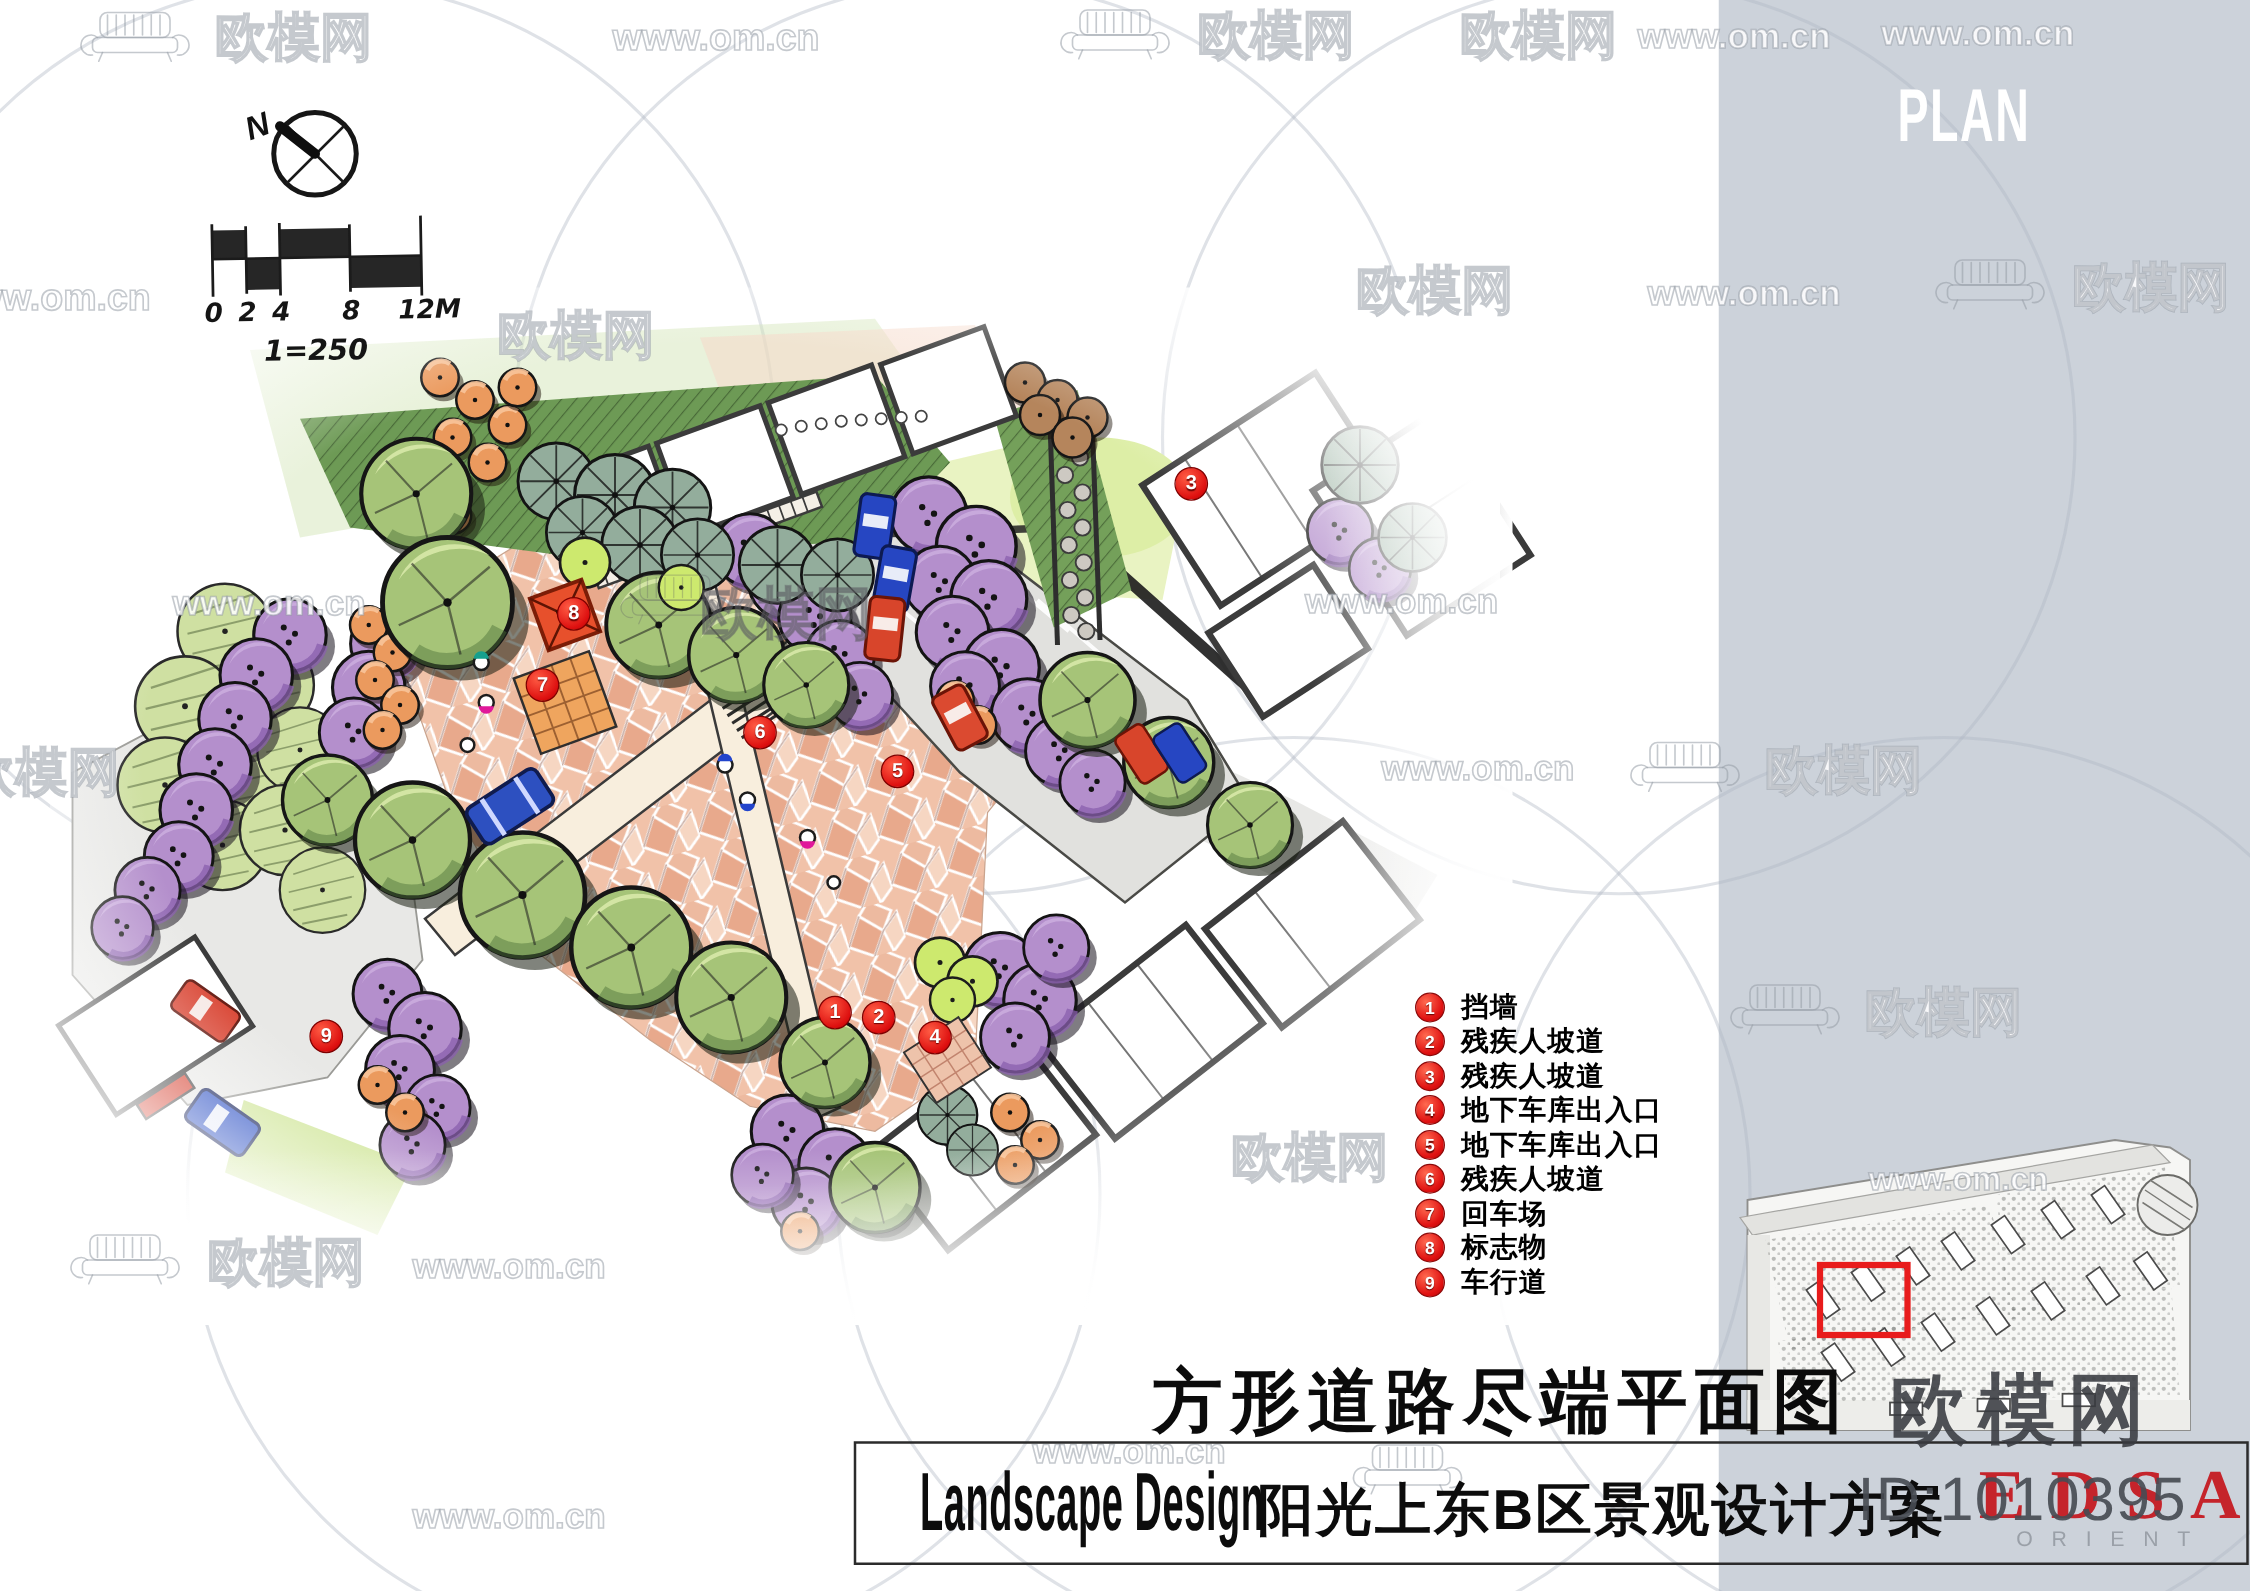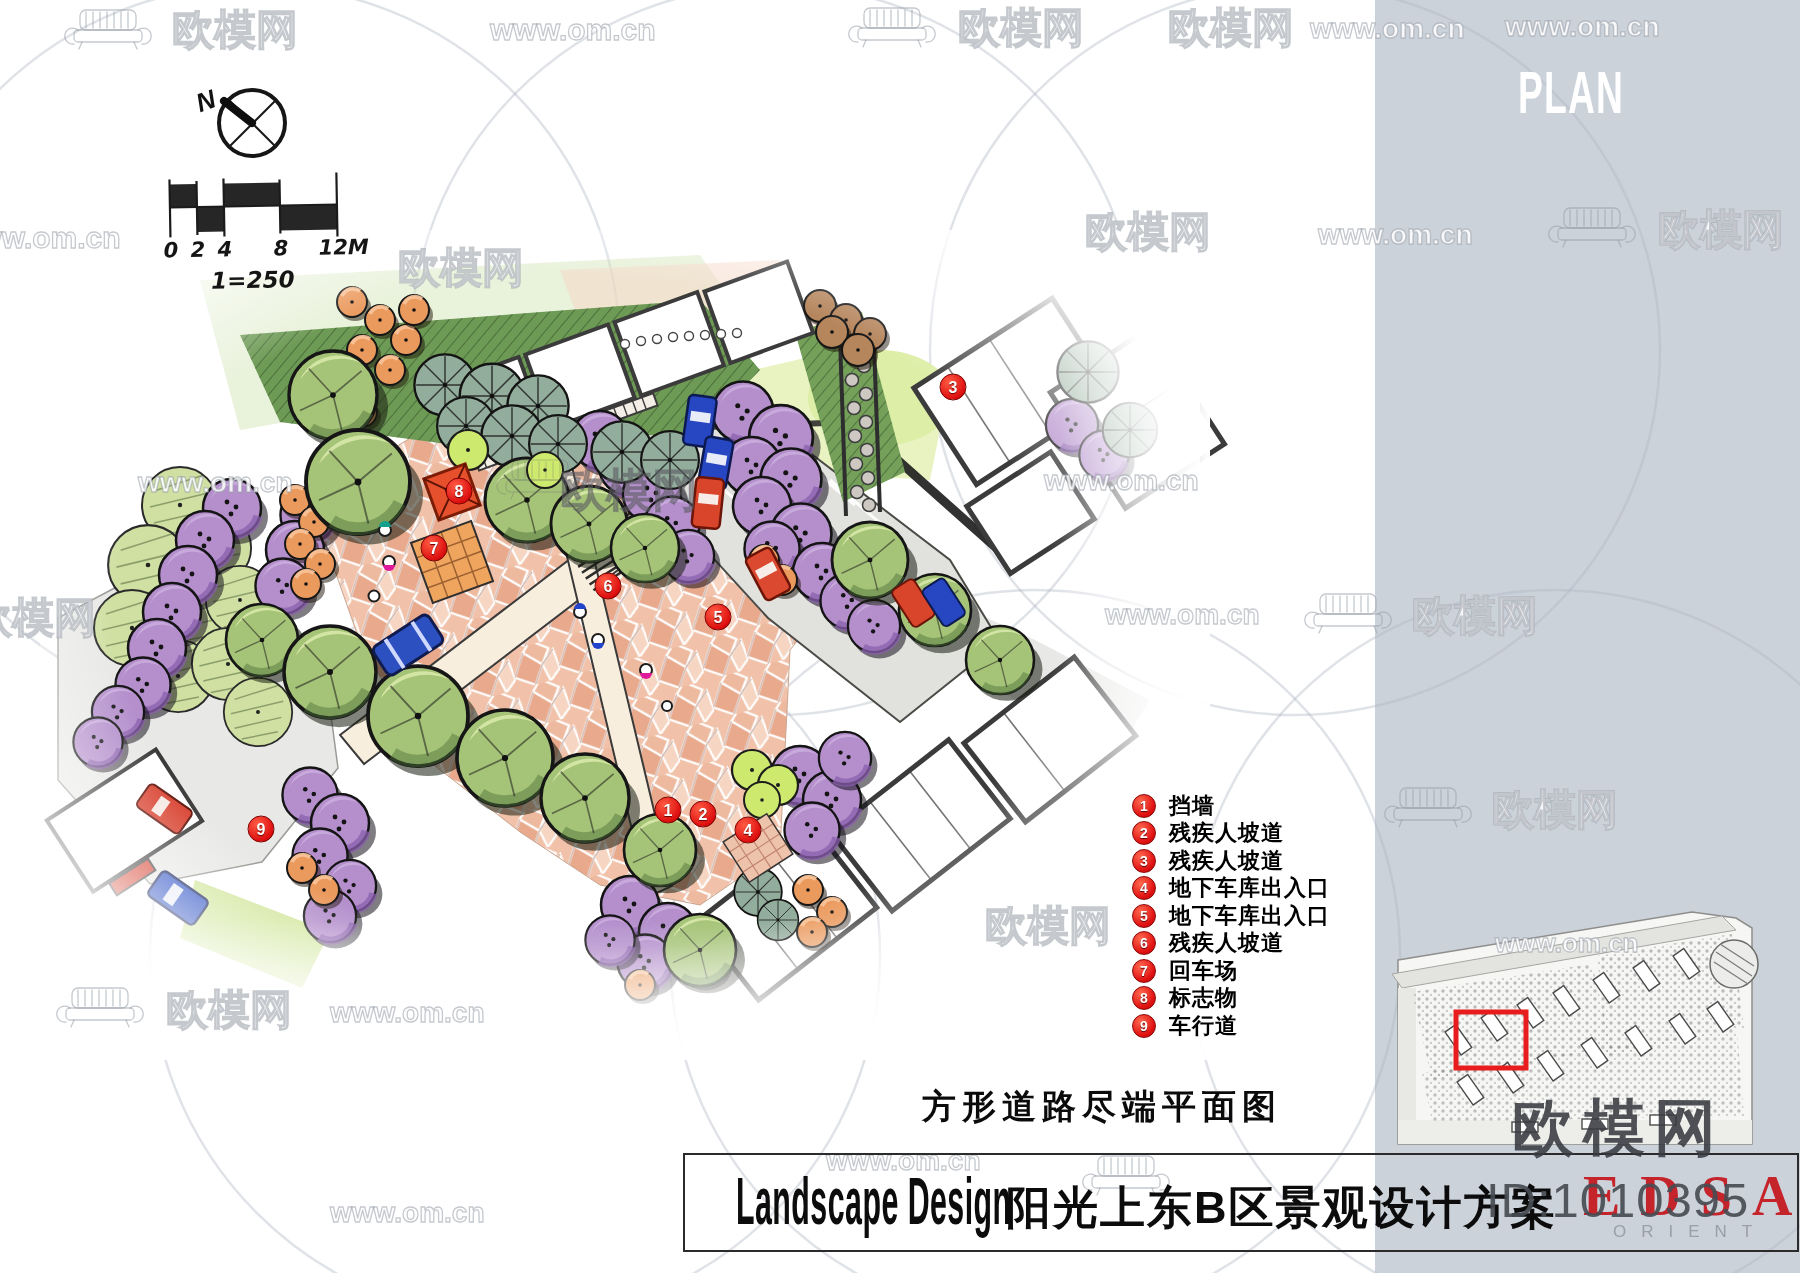--- a/index.html
+++ b/index.html
@@ -3,21 +3,21 @@
 <meta charset="utf-8">
 <style>
   html,body{margin:0;padding:0;background:#888;}
   .page{position:relative;width:1800px;height:1273px;background:#ffffff;overflow:hidden;
         font-family:"Liberation Sans",sans-serif;}
   .sidebar{position:absolute;left:1375px;top:0;width:425px;height:1273px;background:#ccd2da;}
   svg.art{position:absolute;left:0;top:0;z-index:2;}
   .plan-word{position:absolute;left:1518px;top:58px;z-index:5;color:#fff;font-weight:bold;
              font-size:60px;letter-spacing:2px;transform:scaleX(.62);transform-origin:left top;}
   .plan-title{position:absolute;left:922px;top:1084px;z-index:5;color:#0b0b0b;font-weight:bold;
-              font-size:34px;letter-spacing:6px;font-family:"Liberation Serif",serif;white-space:nowrap;}
+              font-size:56px;letter-spacing:6px;font-family:"Liberation Serif",serif;white-space:nowrap;}
   .legend{position:absolute;left:1132px;top:792px;z-index:5;}
   .legend-item{display:flex;align-items:center;height:27.5px;}
   .legend-num{width:22px;height:22px;border-radius:50%;flex:0 0 22px;
               background:radial-gradient(circle at 35% 30%,#ff6a50,#e01212 65%,#b30404);
               border:1px solid #8c0a0a;color:#fff;font-size:14px;font-weight:bold;
               display:flex;align-items:center;justify-content:center;text-shadow:0 1px 1px #5d0000;}
   .legend-label{margin-left:13px;color:#000;font-size:22px;font-weight:bold;letter-spacing:1px;white-space:nowrap;text-align:right;}
   .marker{position:absolute;z-index:6;width:25px;height:25px;border-radius:50%;
           background:radial-gradient(circle at 35% 30%,#ff5c44,#dd0f0f 70%,#a80404);
           border:1px solid #7e0000;color:#fff;font-weight:bold;font-size:16px;

